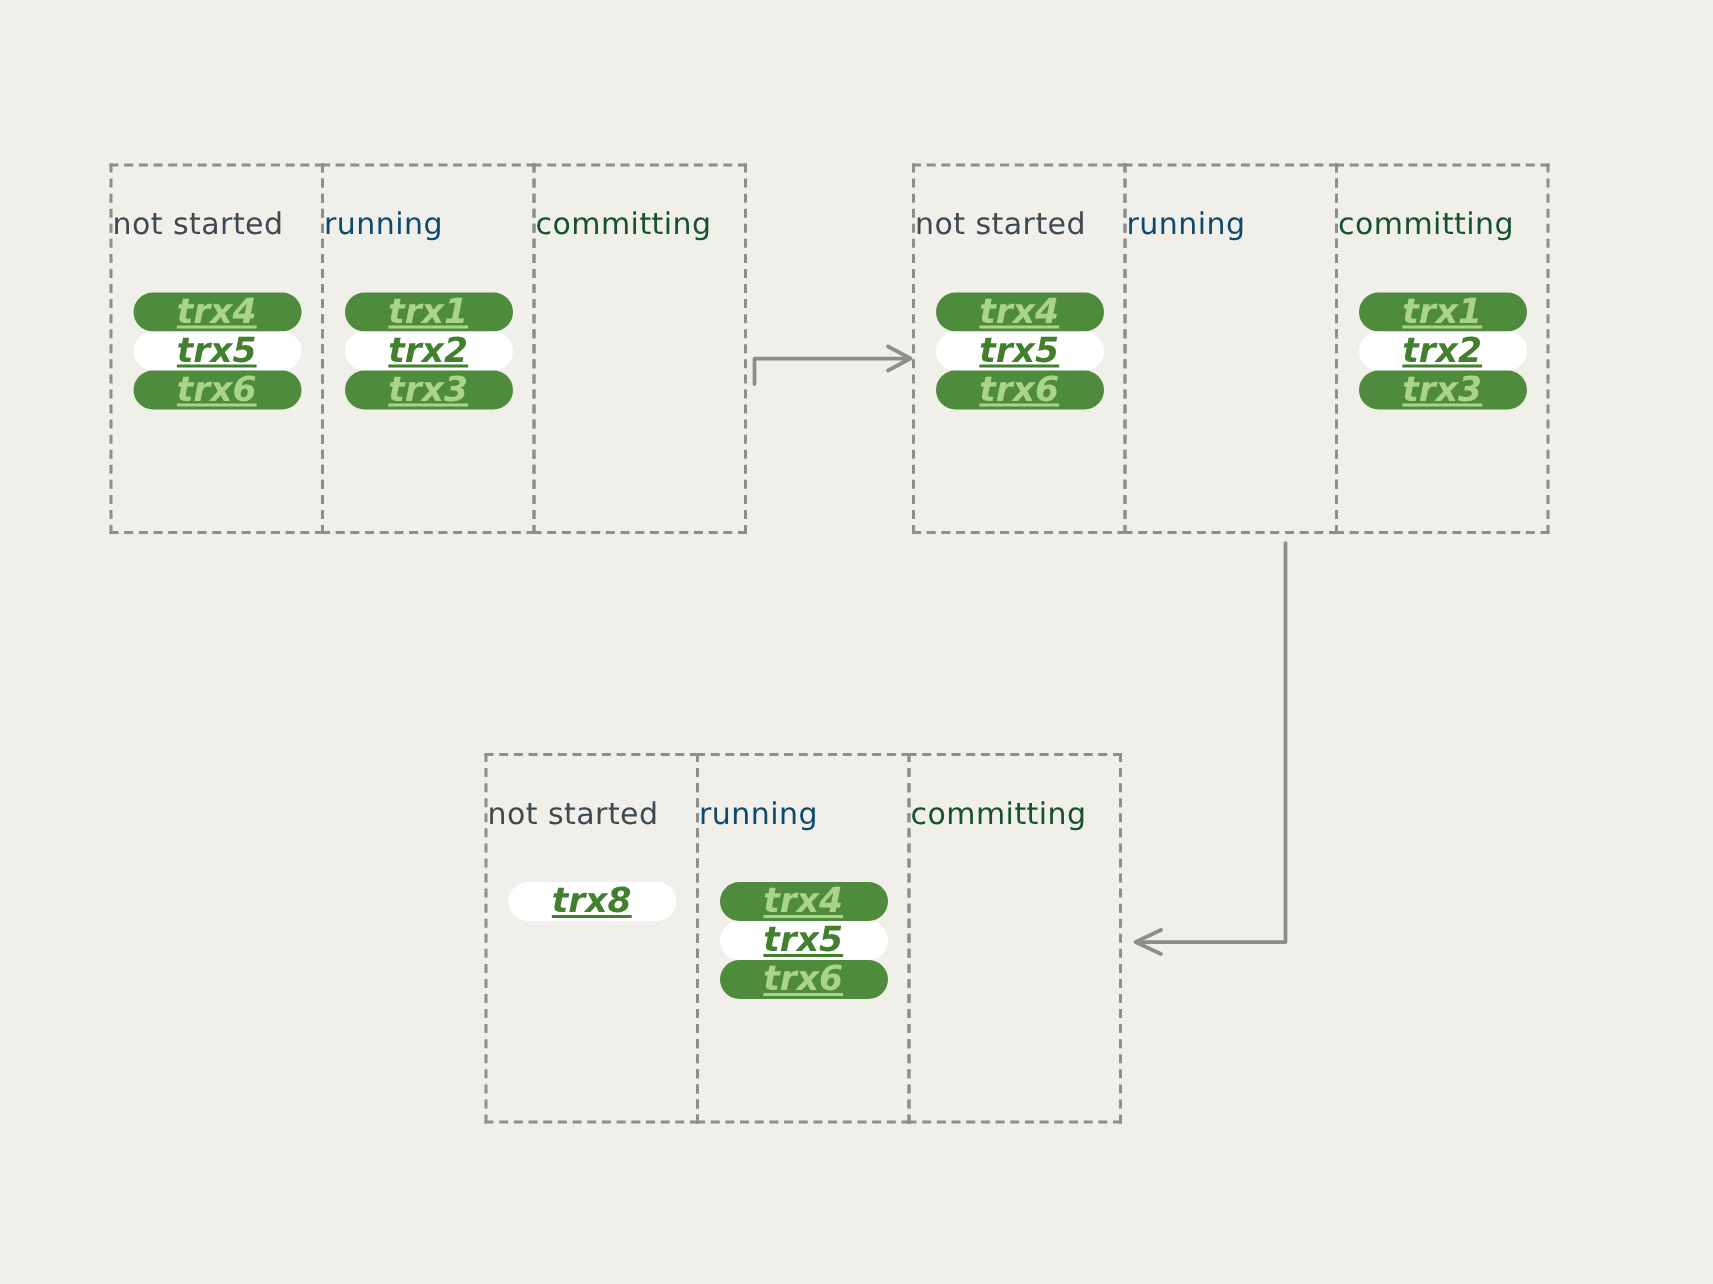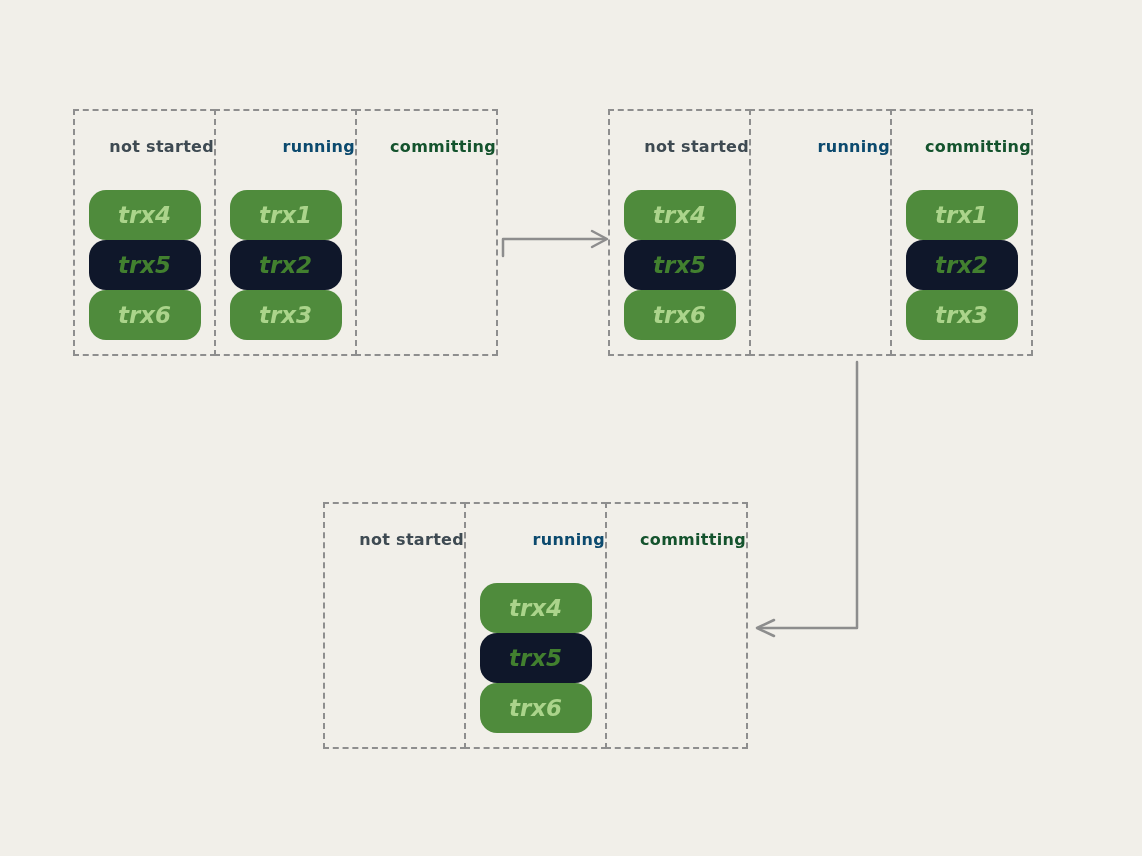--- a/index.html
+++ b/index.html
@@ -12,42 +12,42 @@
   }
   .panel{position:absolute;display:flex;}
   .col{
     box-sizing:border-box;
     width:143px;height:247px;
     border:2px dashed #8e8e8e;
   }
   .col + .col{margin-left:-2px;}
   .col-header{
     margin-top:26px;
-    text-align:right;
-    font-size:16px;
-    font-weight:700;
+    text-align:left;
+    font-size:20px;
+    font-weight:400;
     letter-spacing:.3px;
     white-space:nowrap;
   }
   .h-not-started{color:#3e4a52;}
   .h-running{color:#0c4a6e;}
   .h-committing{color:#14532d;}
   .pills{
     margin-top:34px;
     display:flex;flex-direction:column;align-items:center;
   }
   .pill{
     box-sizing:border-box;
-    width:112px;height:50px;
+    width:112px;height:26px;
     border-radius:17px;
     display:flex;align-items:center;justify-content:center;
-    font-size:23px;font-weight:700;font-style:italic;
+    font-size:23px;font-weight:700;font-style:italic;text-decoration:underline;
   }
   .pill.dark{background:#4f8b3c;color:#abd48b;}
-  .pill.light{background:#0f172a;color:#42802f;}
+  .pill.light{background:#ffffff;color:#42802f;}
   .arrows{position:absolute;left:0;top:0;pointer-events:none;}
 </style>
 </head>
 <body>
 
 <div class="canvas">
 
   <svg class="arrows" width="1142" height="856" viewBox="0 0 1142 856">
     <g stroke="#8d8d8d" stroke-width="2.5" fill="none" stroke-linecap="round" stroke-linejoin="round">
       <path d="M503 256 L503 239 L604 239"></path>
@@ -98,20 +98,21 @@
         <div class="pill light">trx2</div>
         <div class="pill dark">trx3</div>
       </div>
     </div>
   </section>
 
   <section class="panel" style="left:323px;top:502px;">
     <div class="col">
       <div class="col-header h-not-started">not started</div>
       <div class="pills">
+        <div class="pill light">trx8</div>
       </div>
     </div>
     <div class="col">
       <div class="col-header h-running">running</div>
       <div class="pills">
         <div class="pill dark">trx4</div>
         <div class="pill light">trx5</div>
         <div class="pill dark">trx6</div>
       </div>
     </div>

